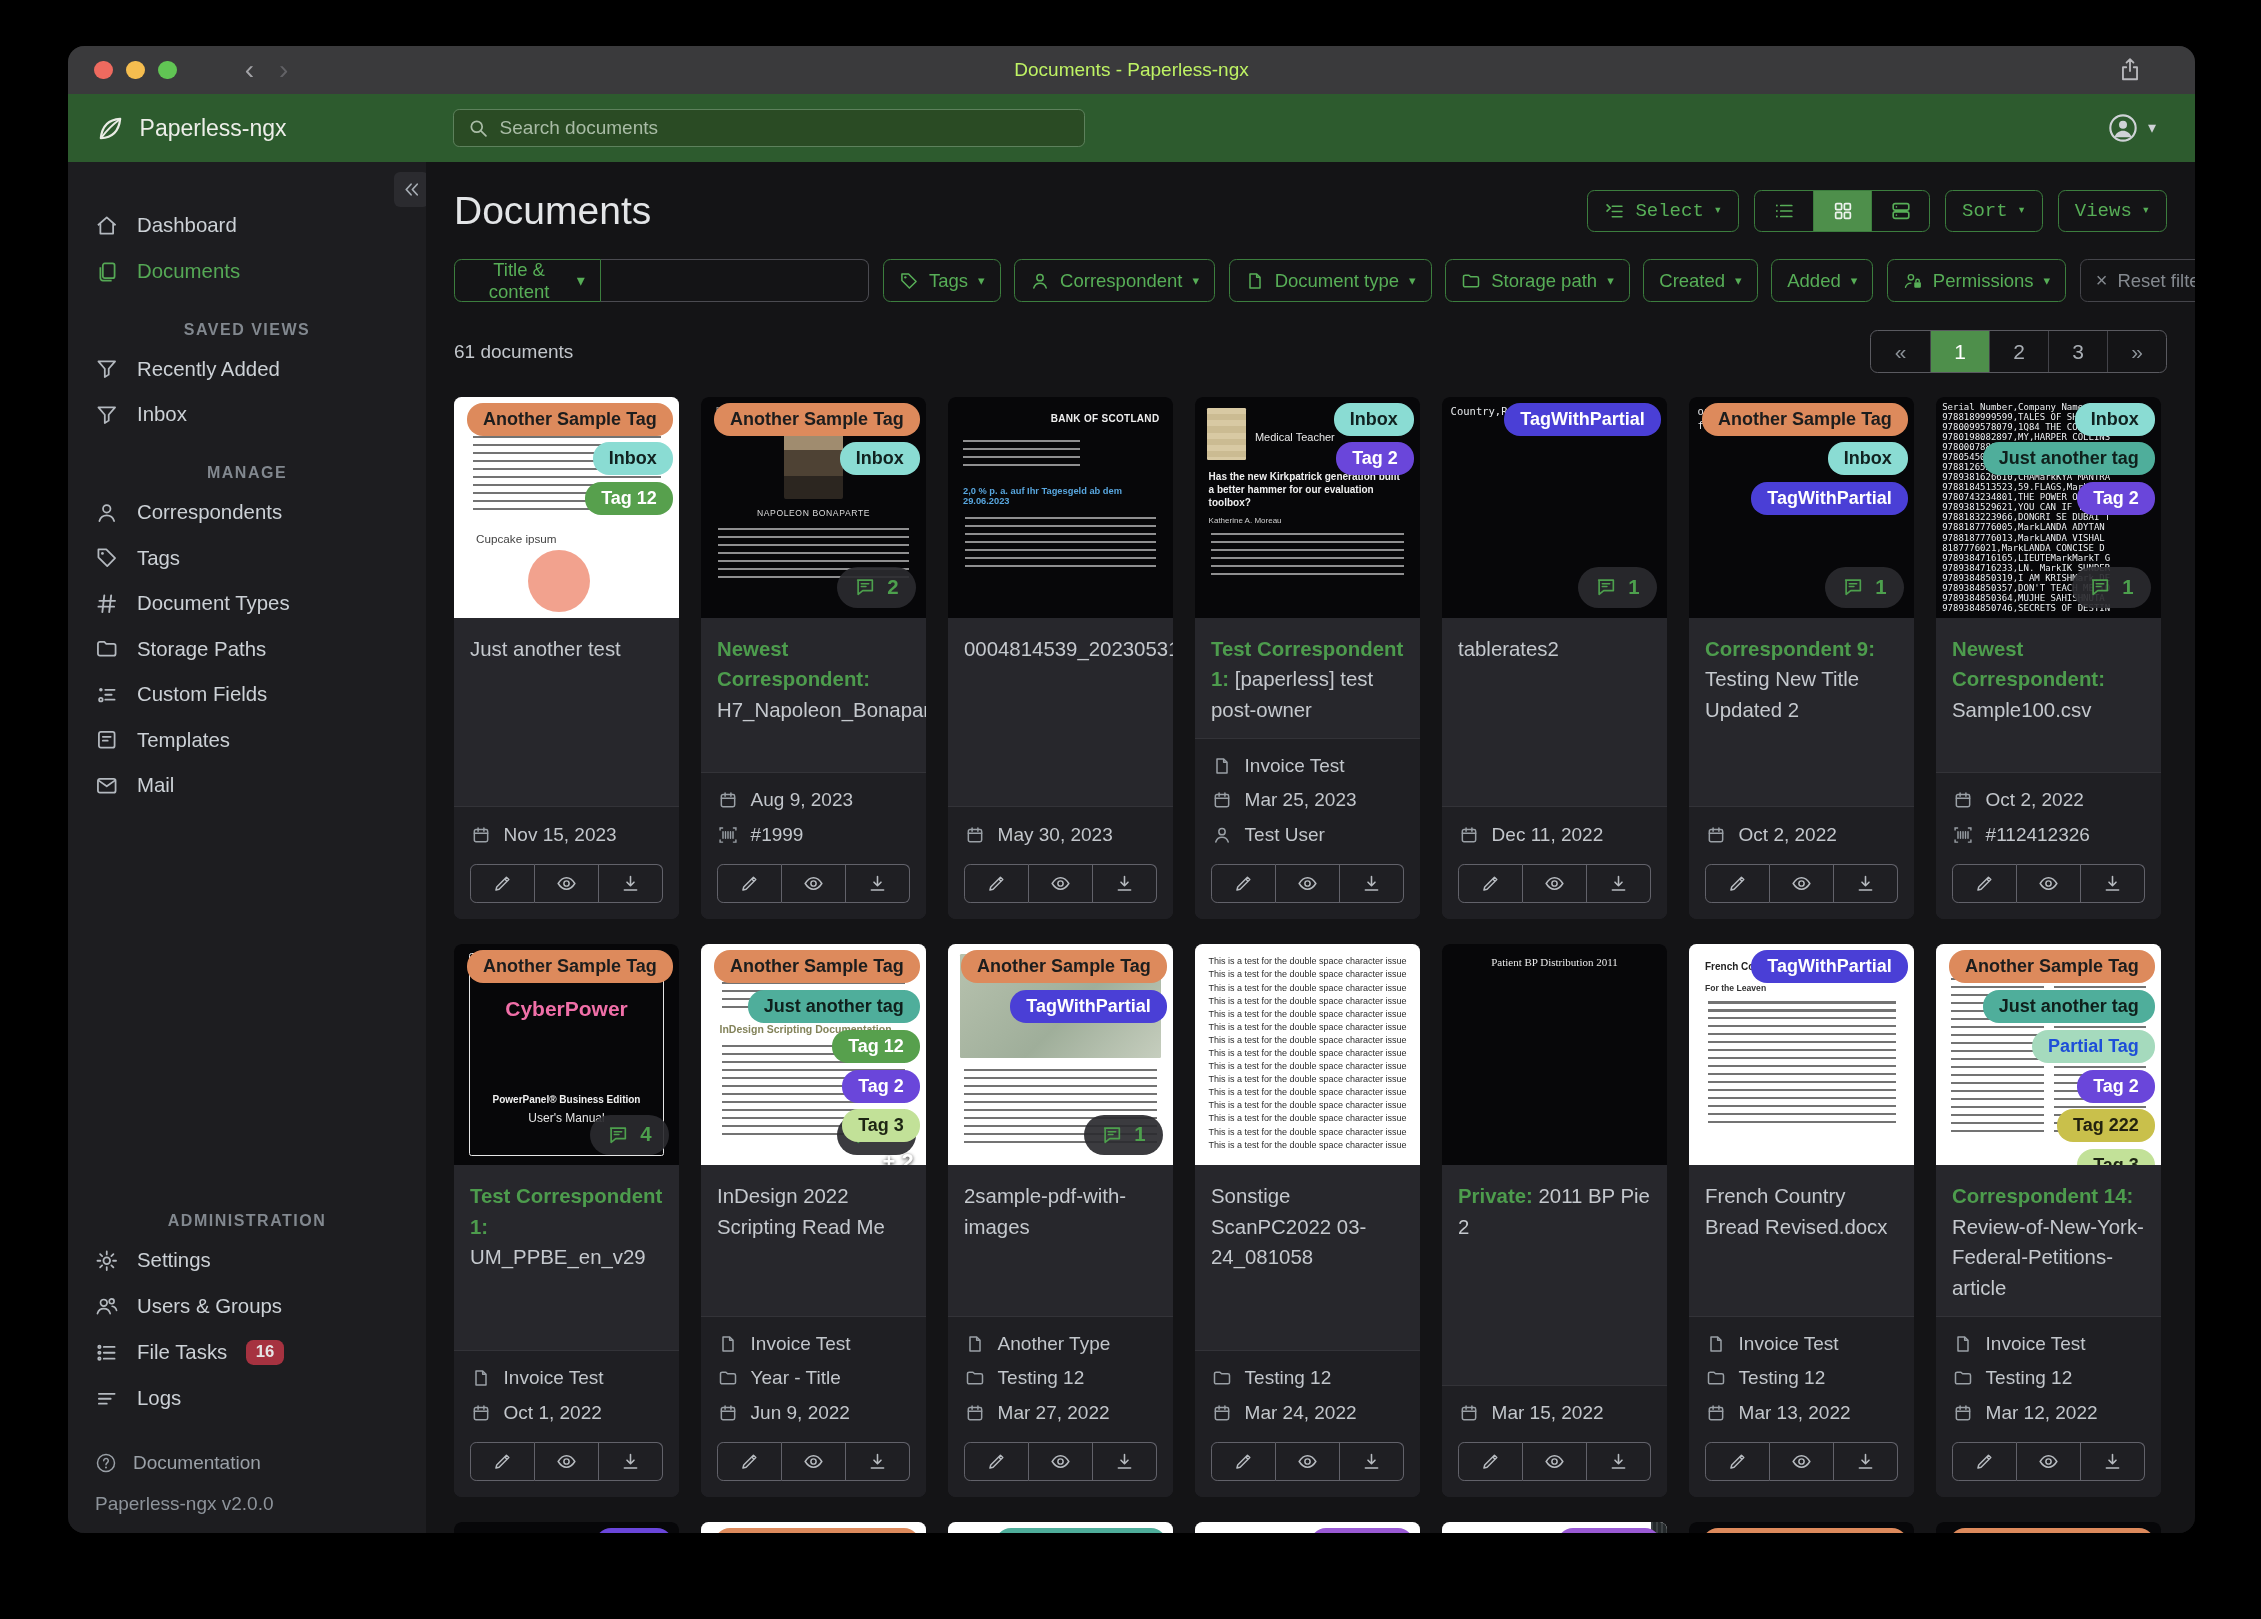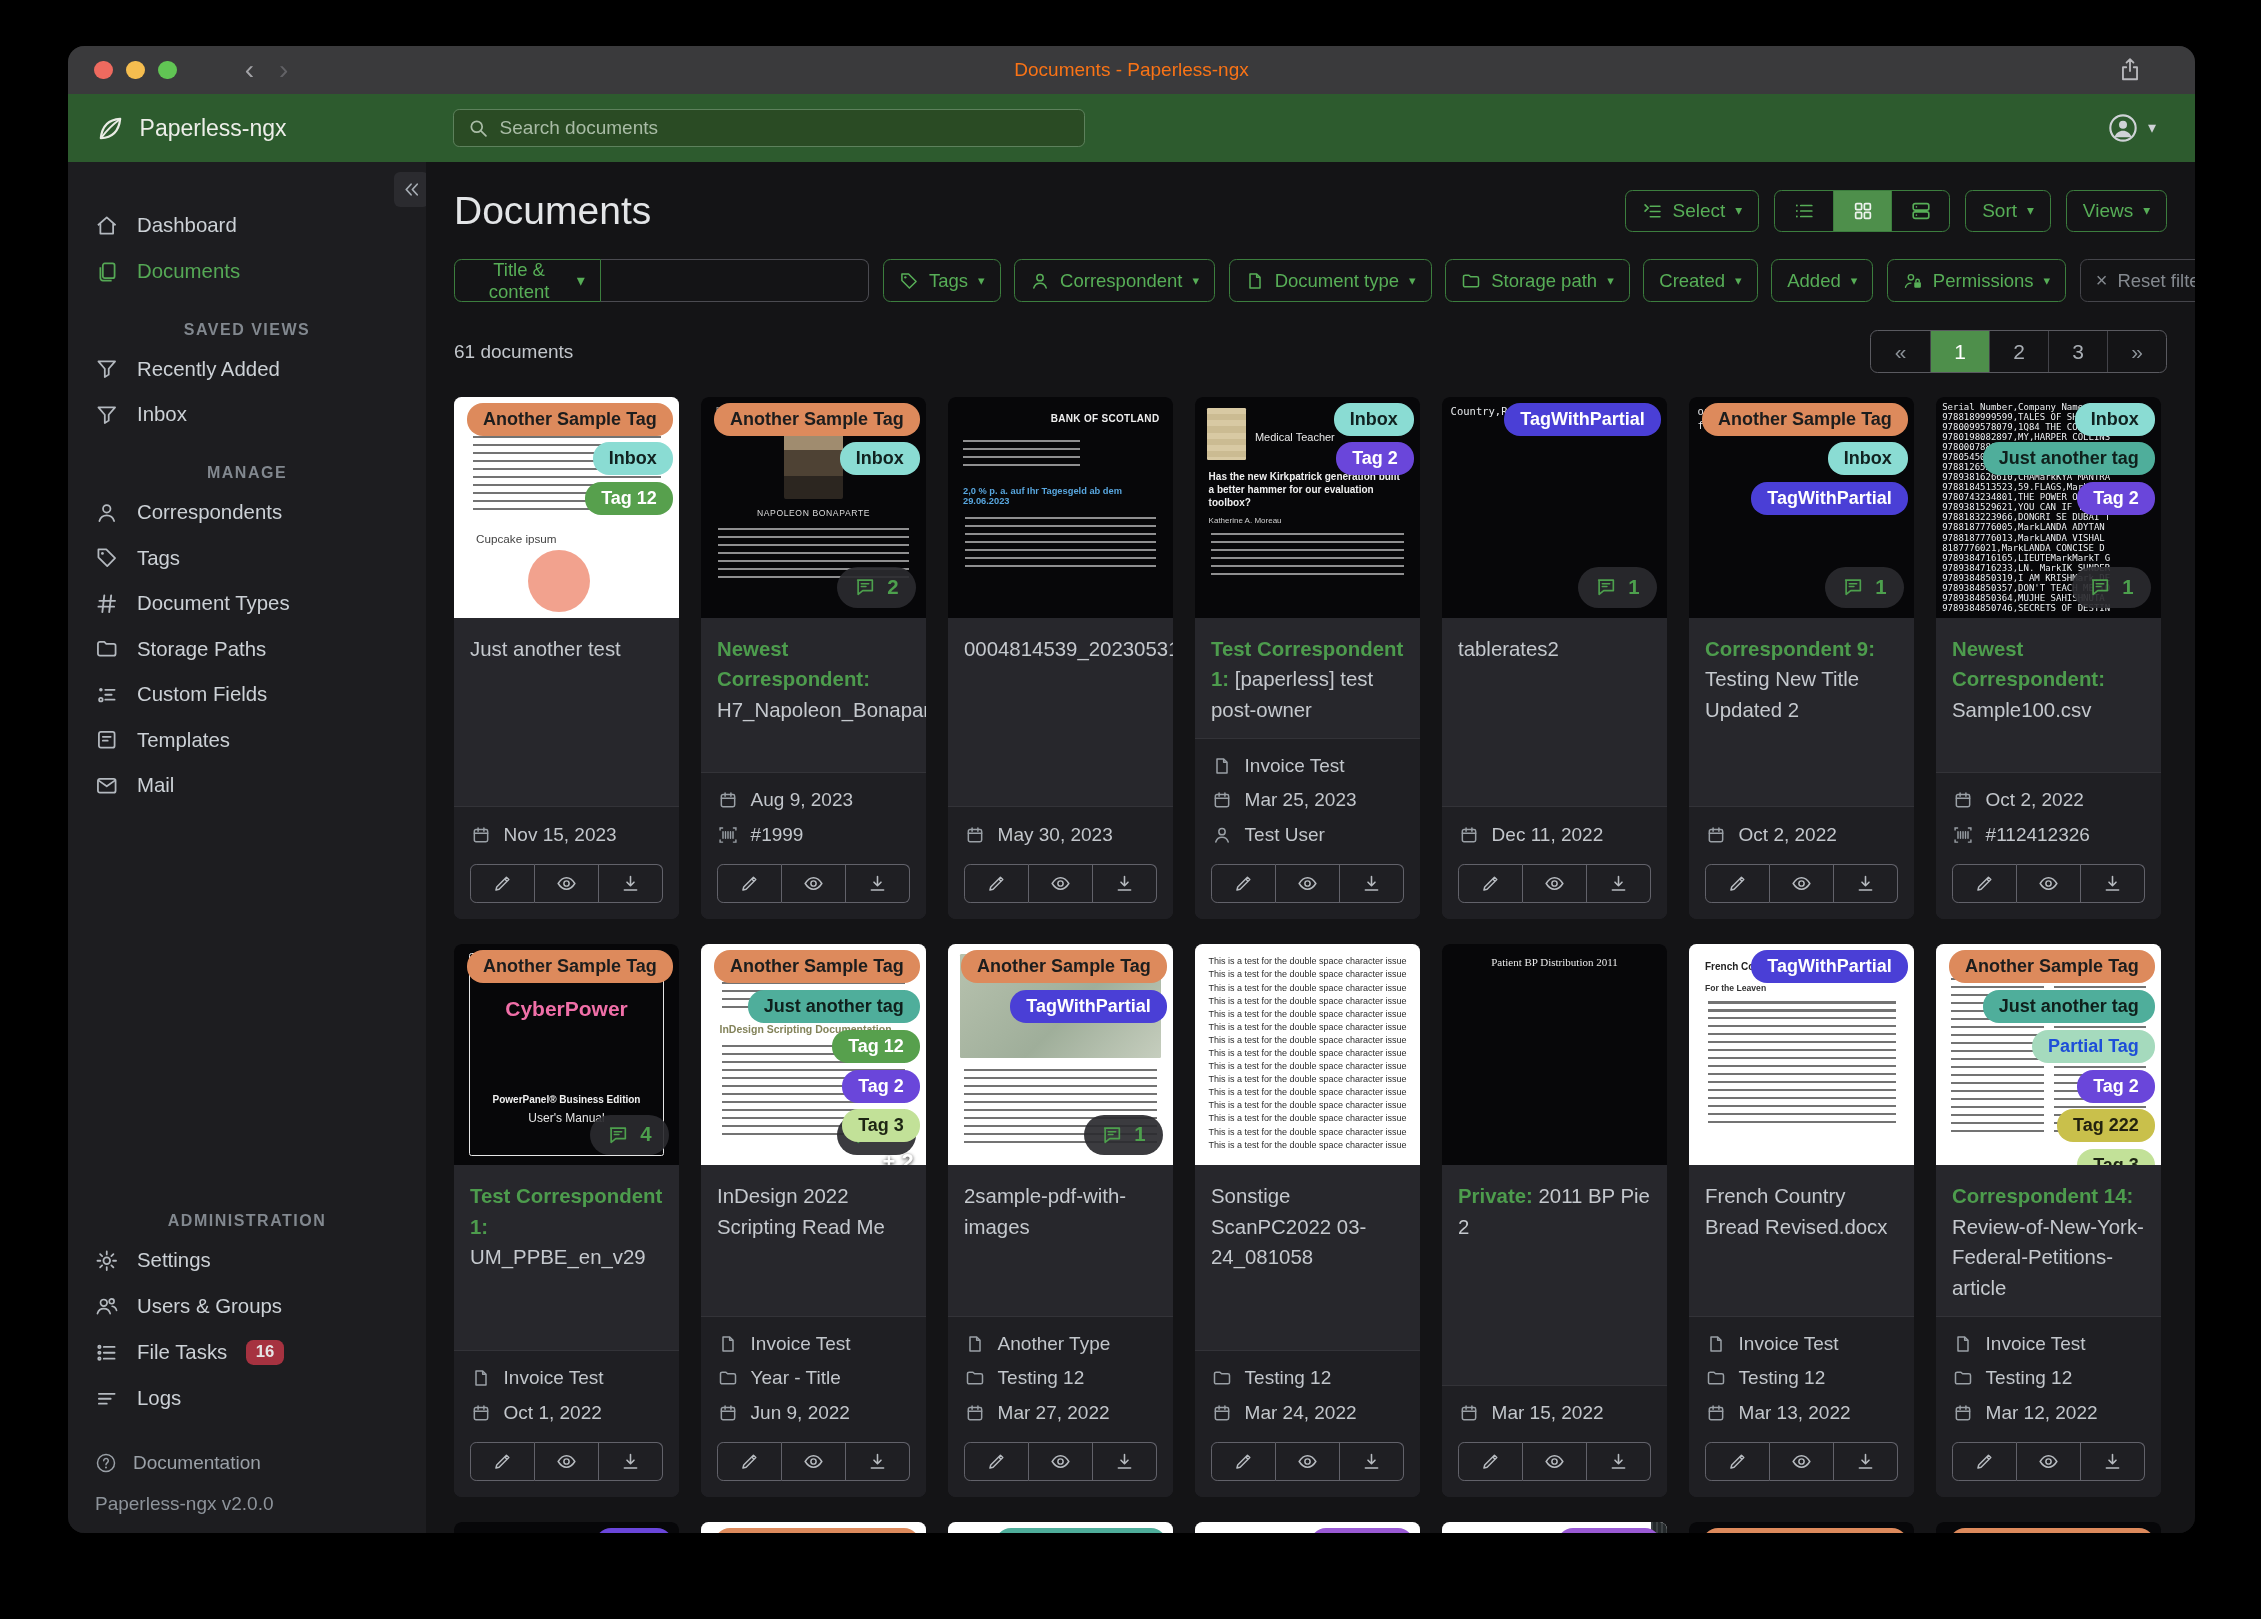--- a/index.html
+++ b/index.html
@@ -11,21 +11,21 @@
     border-radius:16px; overflow:hidden; background:#151517; display:flex; flex-direction:column;
     box-shadow:0 25px 74px rgba(0,0,0,.85); }
 
   
   .titlebar { height:48px; background:#3a3a3c; display:flex; align-items:center; position:relative; flex:0 0 auto; }
   .traffic { display:flex; gap:13.6px; margin-left:26px; }
   .tl { width:18.5px; height:18.5px; border-radius:50%; }
   .tl.red{background:#ee6a5f;} .tl.yellow{background:#f5bd4f;} .tl.green{background:#61c554;}
   .navchev { font-size:28px; color:#a2a2a6; margin-left:68px; line-height:1; }
   .navchev.fwd { color:#626266; margin-left:25px; }
-  .tb-title { position:absolute; left:50%; transform:translateX(-50%); color:#f97316; font-size:19px; }
+  .tb-title { position:absolute; left:50%; transform:translateX(-50%); color:#bef264; font-size:19px; }
   .share { position:absolute; right:52px; top:11px; width:26px; height:26px; color:#b9b9bd; }
 
   
   .appbar { height:68px; background:#2d5b2e; display:flex; align-items:center; padding:0 39px 0 27px; flex:0 0 auto; }
   .brand { display:flex; align-items:center; gap:13.6px; width:358px; }
   .brand .leaf { width:31px; height:31px; color:#e9ebe4; }
   .brand-name { color:#edeee9; font-size:23px; }
   .searchbox { width:632px; height:38px; background:#2a4b24; border:1.2px solid #5d815c; border-radius:6.2px;
     display:flex; align-items:center; gap:11px; padding:0 13.6px; }
   .searchbox svg { width:21px; height:21px; color:#a9bca6; flex:0 0 auto; }
@@ -56,21 +56,21 @@
   .doc-link { display:flex; align-items:center; gap:16px; padding:8.6px 27px; color:#9aa0a7; font-size:19px; }
   .doc-link svg { width:22px; height:22px; }
   .version { color:#8d939a; font-size:19px; padding:10px 27px 0; }
 
   
   .main { flex:1; background:#141416; padding:0 28px; overflow:hidden; position:relative; }
   .main-header { display:flex; align-items:center; justify-content:space-between; margin-top:27px; }
   .h1 { font-size:39px; color:#e3e5e7; font-weight:400; }
   .controls { display:flex; gap:15px; align-items:center; }
   .gbtn { height:42px; border:1.5px solid #3c7e3e; border-radius:7.4px; background:transparent; color:#57ae57;
-    font-size:19px; display:flex; align-items:center; gap:10px; padding:0 16px; font-family:Liberation Sans, sans-serif; }
+    font-size:19px; display:flex; align-items:center; gap:10px; padding:0 16px; font-family:Liberation Mono, monospace; }
   .gbtn svg { width:21px; height:21px; }
   .gbtn .caret { font-size:13.6px; }
   .seg-group { display:flex; border:1.5px solid #3c7e3e; border-radius:7.4px; overflow:hidden; height:42px; }
   .seg { width:58px; display:flex; align-items:center; justify-content:center; color:#57ae57; background:transparent; border:none; }
   .seg + .seg { border-left:1.5px solid #3c7e3e; }
   .seg.active { background:#4e8f4b; color:#eef3ee; }
   .seg svg { width:22px; height:22px; }
 
   .filter-row { display:flex; gap:13.6px; margin-top:26px; height:43px; }
   .combo { display:flex; }

